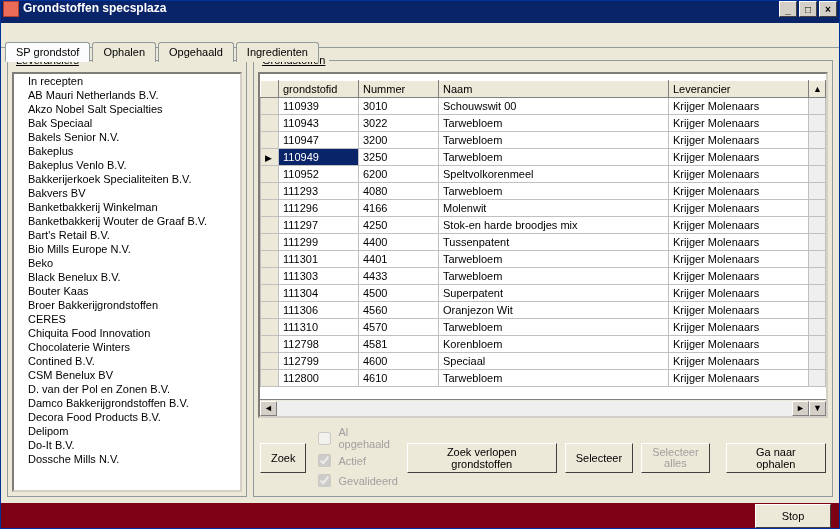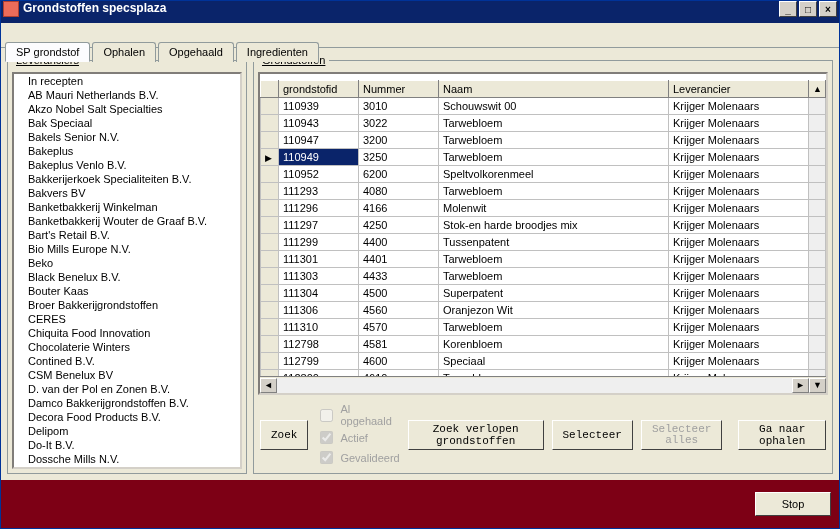--- a/index.html
+++ b/index.html
@@ -33,26 +33,26 @@
   .col-scroll { width:17px; }
   td.marker { background:#ece9d8; border:1px solid #fff; border-right-color:#808080; border-bottom-color:#808080; text-align:center; padding:0;}
   tr.selected td.cell-id { background:#0a246a; color:#fff; }
   tr.selected td.marker::before { content:"▶"; font-size:9px; color:#000;}
   .hscroll { height:17px; background:#ece9d8; border-top:1px solid #808080; display:flex; align-items:center;}
   .hscroll .sbtn { width:17px; height:15px; background:#d4d0c8; border:1px solid #fff; border-right-color:#808080; border-bottom-color:#808080; text-align:center; font-size:9px; line-height:13px;}
   .hscroll .track { flex:1; height:15px; background:#efefef;}
   .vscroll-head { background:#ece9d8; border:1px solid #fff; border-right-color:#808080; border-bottom-color:#808080;}
   .vscroll-cell { background:#efefef; border-left:1px solid #808080;}
   .btnrow { display:flex; align-items:center; gap:8px; padding:8px 2px 2px 2px;}
-  button.winbtn { height:30px; padding:0 10px; background:#ece9d8; border:1px solid #fff; border-right-color:#404040; border-bottom-color:#404040; font-family:Liberation Mono, monospace; font-size:11px; }
+  button.winbtn { height:30px; padding:0 10px; background:#ece9d8; border:1px solid #fff; border-right-color:#404040; border-bottom-color:#404040; font-family:Liberation Sans, sans-serif; font-size:11px; }
   button.winbtn:disabled { color:#a0a0a0; }
   .chkcol { display:flex; flex-direction:column; gap:1px; color:#a0a0a0;}
   .chkcol label { display:flex; align-items:center; gap:4px;}
   .chkcol input { accent-color:#a0a0a0; }
-  .footer { height:48px; background:#7d0015; display:flex; align-items:center; justify-content:flex-end; padding:0 8px;}
+  .footer { height:25px; background:#7d0015; display:flex; align-items:center; justify-content:flex-end; padding:0 8px;}
   .footer button { width:76px; height:24px; background:#ece9d8; border:1px solid #fff; border-right-color:#404040; border-bottom-color:#404040; font-family:inherit; font-size:11px;}
   .flex-spacer { flex:1; }
 </style>
 </head>
 <body>
 
 <div class="window">
   <div class="titlebar">
     <div class="app-icon"></div>
     <div class="title">Grondstoffen specsplaza</div>

